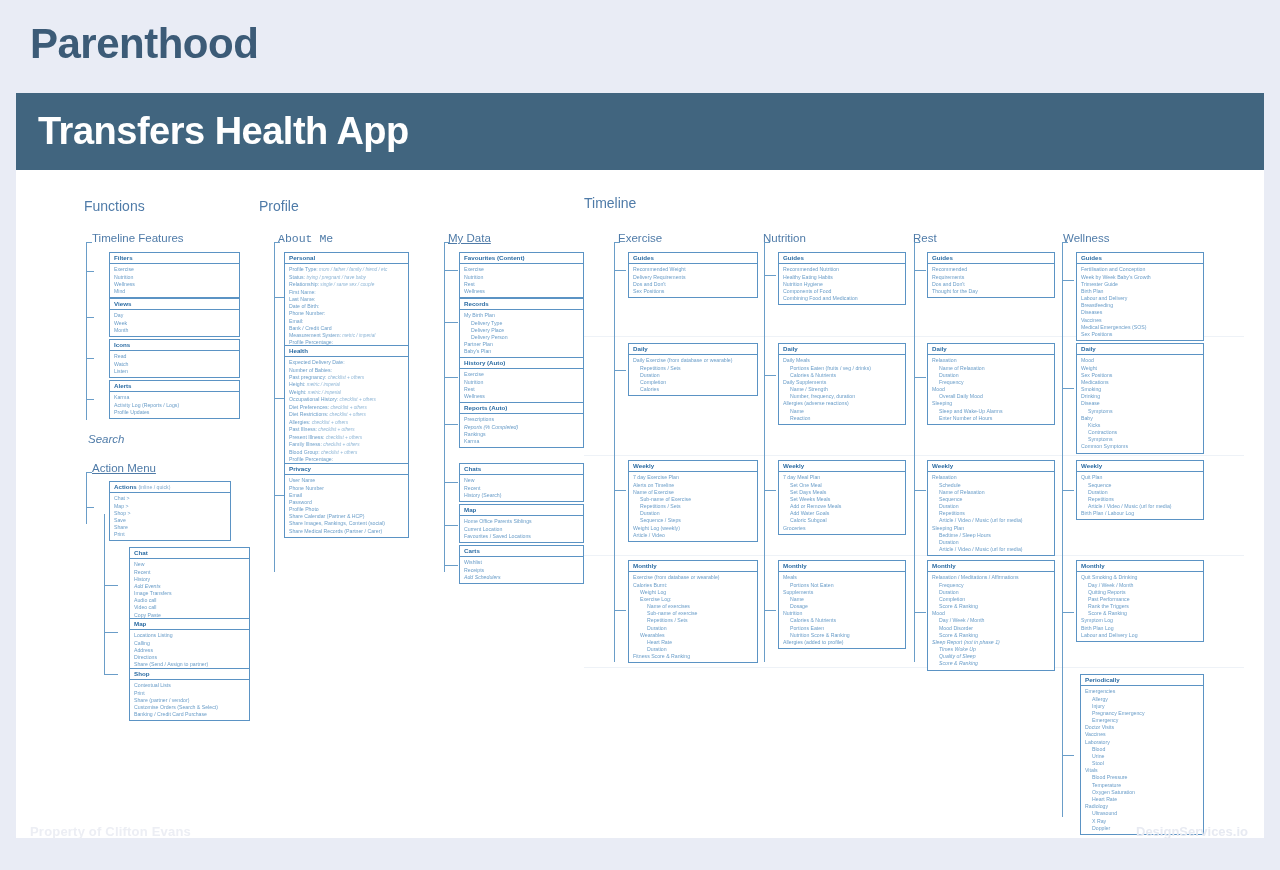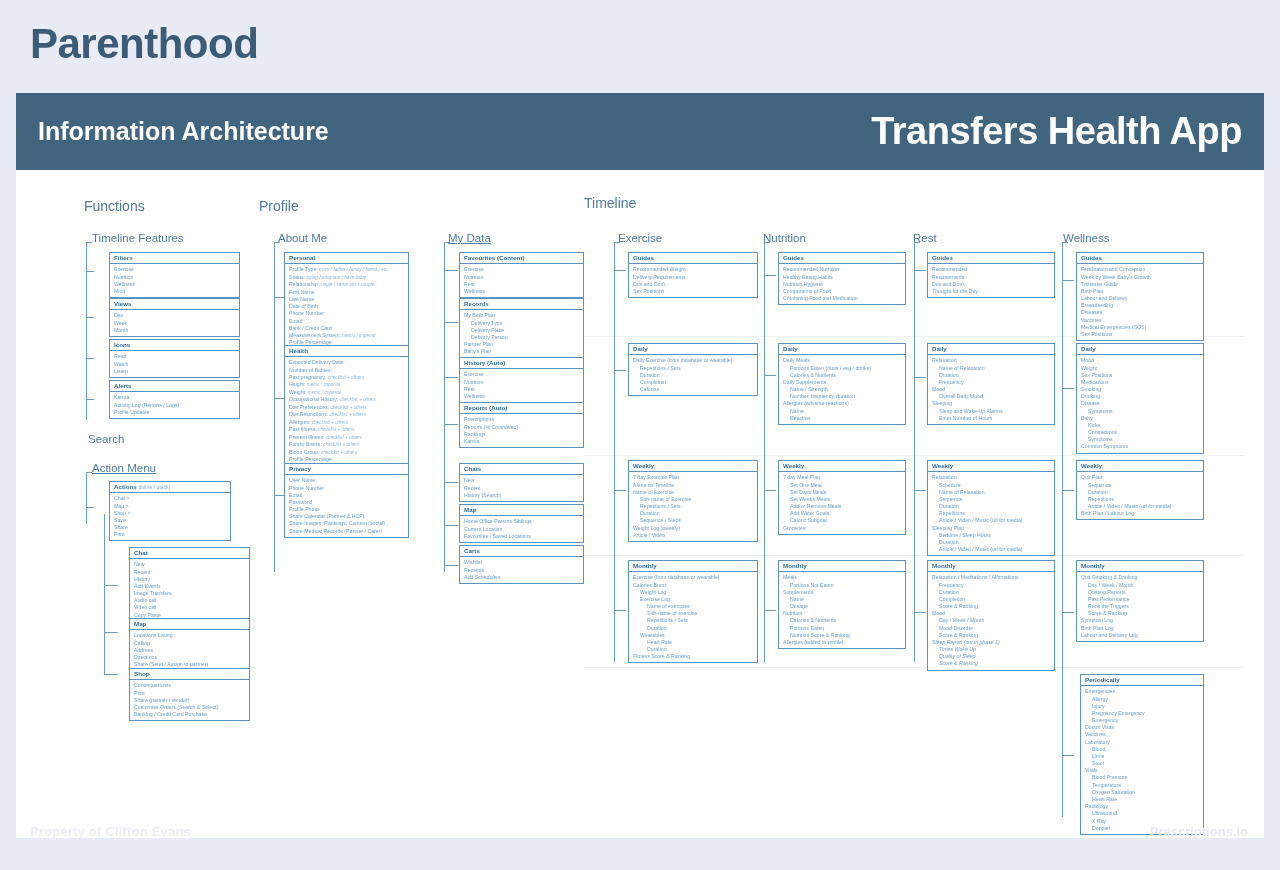--- a/index.html
+++ b/index.html
@@ -50,21 +50,21 @@
   
   .col-head {
     position: absolute; font-size: 14px; color: #4f7ba8; font-weight: normal;
     white-space: nowrap;
   }
   .grp-head {
     position: absolute; font-size: 11.5px; color: #4f7ba8; font-weight: normal;
     white-space: nowrap;
   }
   .plain-label {
-    position: absolute; font-size: 11.5px; color: #4f7ba8; white-space: nowrap;
+    position: absolute; font-size: 11.5px; color: #4f7ba8; white-space: nowrap; font-style: italic;
   }
 
   
   .box {
     position: absolute;
     border: 1px solid #5b93c4;
     background: #ffffff;
   }
   .box-title {
     font-size: 6.2px; font-weight: bold; color: #2c6ca3;
@@ -92,34 +92,33 @@
   .sep { position: absolute; height: 1px; background: #eef2f7; }
 </style>
 </head>
 <body>
 
 <div class="page">
 
   <div class="app-title">Parenthood</div>
 
   <div class="header-band">
-    <div class="header-left">Information Architecture</div>
     <div class="header-right">Transfers Health App</div>
   </div>
 
   <div class="canvas">
 
     <div class="col-head" style="left:68px; top:28px;">Functions</div>
     <div class="col-head" style="left:243px; top:28px;">Profile</div>
     <div class="col-head" style="left:568px; top:25px;">Timeline</div>
 
     <div class="grp-head" style="left:76px; top:62px;">Timeline Features</div>
     <div class="plain-label" style="left:72px; top:263px;">Search</div>
     <div class="grp-head" style="left:76px; top:292px;text-decoration:underline;">Action Menu</div>
-    <div class="grp-head" style="left:262px; top:62px;">About Me</div>
+    <div class="grp-head" style="left:262px; top:62px;font-family:Liberation Mono, monospace;">About Me</div>
     <div class="grp-head" style="left:432px; top:62px;text-decoration:underline;">My Data</div>
     <div class="grp-head" style="left:602px; top:62px;">Exercise</div>
     <div class="grp-head" style="left:747px; top:62px;">Nutrition</div>
     <div class="grp-head" style="left:897px; top:62px;">Rest</div>
     <div class="grp-head" style="left:1047px; top:62px;">Wellness</div>
 
     <div class="sep" style="left:568px; top:166px; width:660px;"></div>
     <div class="sep" style="left:568px; top:285px; width:660px;"></div>
     <div class="sep" style="left:568px; top:385px; width:660px;"></div>
     <div class="sep" style="left:568px; top:497px; width:660px;"></div>
@@ -618,14 +617,14 @@
           <div class="li">Radiology</div>
           <div class="li i1">Ultrasound</div>
           <div class="li i1">X Ray</div>
           <div class="li i1">Doppler</div>
         </div>
     </div>
 
   </div>
 
   <div class="footer-left">Property of Clifton Evans</div>
-  <div class="footer-right">Prescriptions.io</div>
+  <div class="footer-right">DesignServices.io</div>
 </div>
 
 </body></html>

